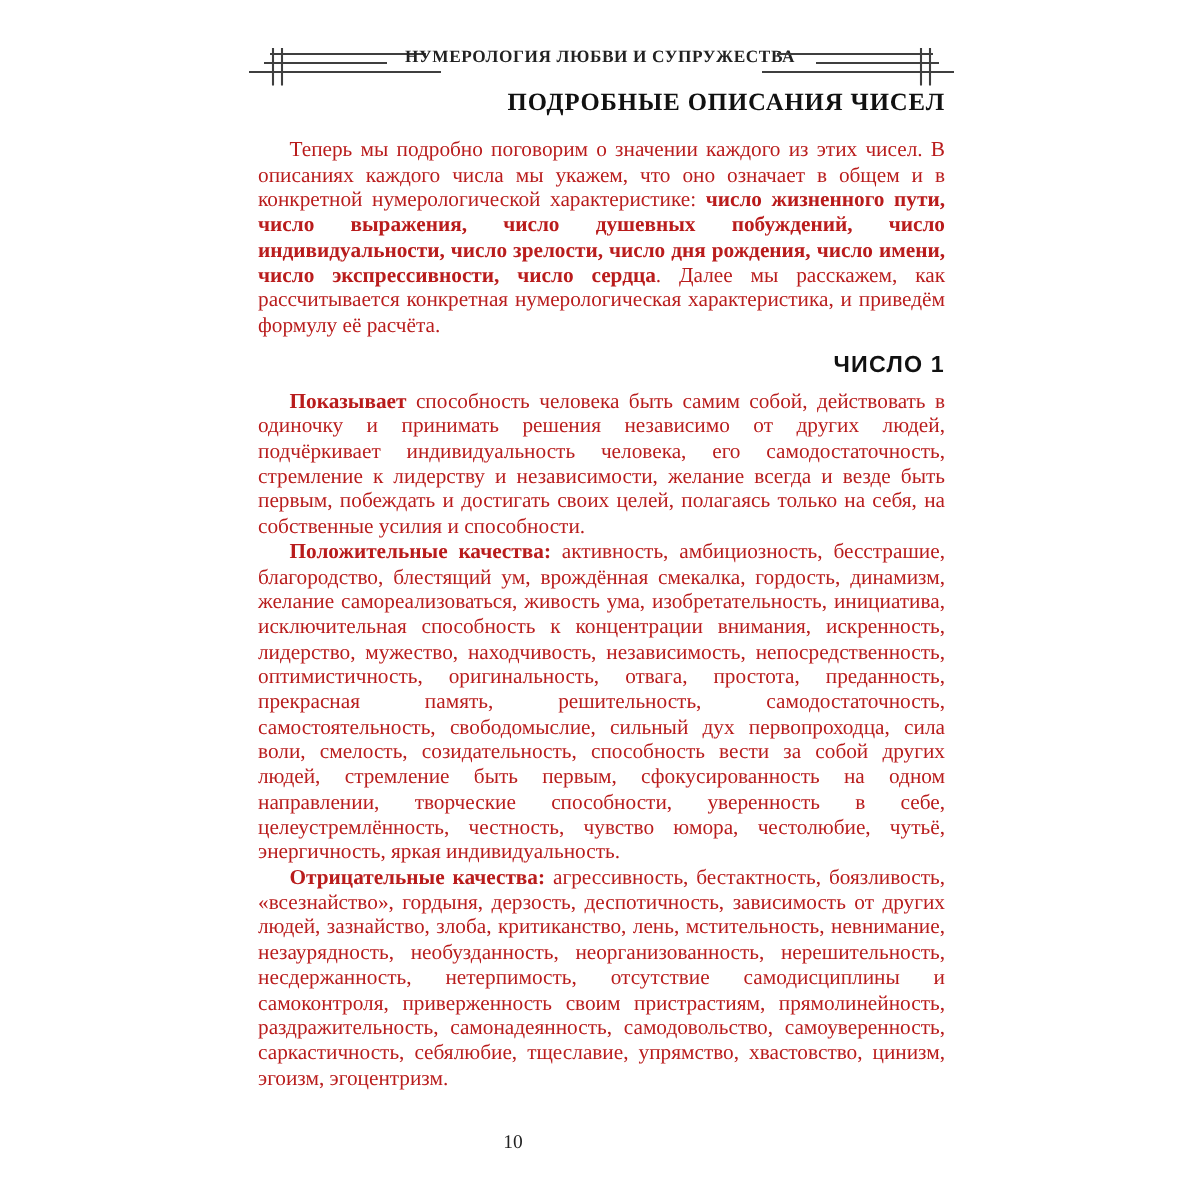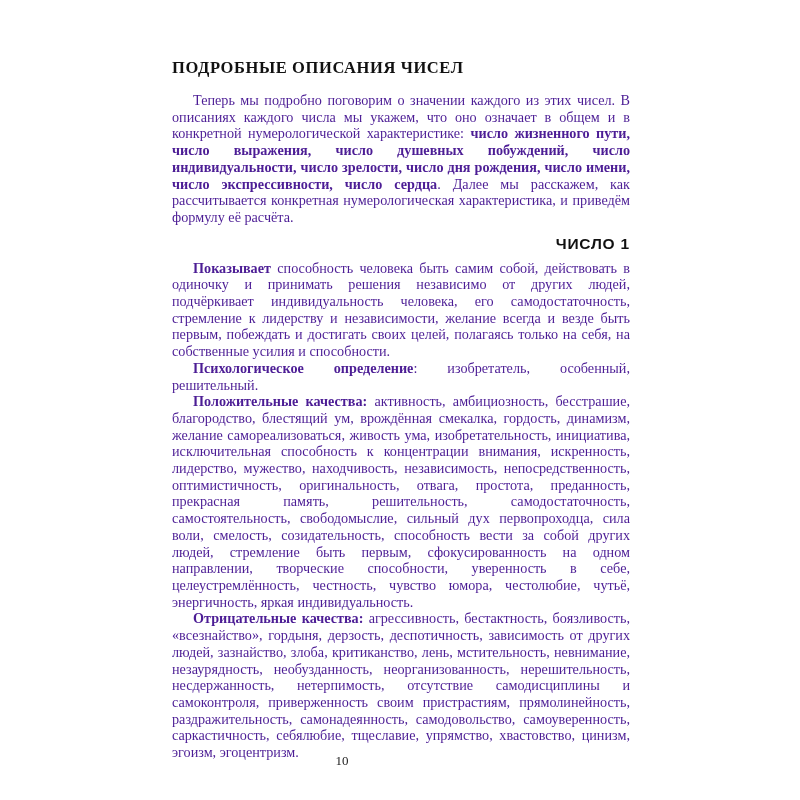--- a/index.html
+++ b/index.html
@@ -41,21 +41,21 @@
   .ornament.left  { left: 166px; }
   .ornament.right { left: 508px; }
   .column {
     position: absolute;
     top: 58px;
     left: 172px;
     width: 458px;
   }
   h1.main-heading {
     margin: 0 0 14px 0;
-    text-align: left;
+    text-align: right;
     font-family: "Liberation Serif", serif;
     font-size: 16.5px;
     font-weight: bold;
     letter-spacing: 0.6px;
     color: #111;
   }
   h2.number-heading {
     margin: 9px 0 7px 0;
     text-align: right;
     font-family: "Liberation Sans", sans-serif;
@@ -63,51 +63,67 @@
     font-weight: bold;
     letter-spacing: 0.8px;
     color: #111;
   }
   p.body-para {
     margin: 0;
     text-align: justify;
     text-indent: 21px;
     font-size: 14.2px;
     line-height: 16.7px;
-    color: #4c1d95;
+    color: #b91c1c;
   }
   p.body-para b { font-weight: bold; }
   .page-number {
     position: absolute;
     top: 753px;
     left: 0;
     width: 684px;
     text-align: center;
     font-size: 13px;
     color: #222;
   }
   svg line { stroke: #3f3f3f; stroke-width: 1.4; }
 </style>
 </head>
 <body>
 
 <div class="page">
 
+  <div class="running-header">
+    <svg class="ornament left" width="128" height="30" viewBox="0 0 128 30">
+      <line x1="14" y1="6" x2="118" y2="6"></line>
+      <line x1="10" y1="12" x2="92" y2="12"></line>
+      <line x1="0" y1="18" x2="128" y2="18"></line>
+      <line x1="16" y1="2" x2="16" y2="27"></line>
+      <line x1="22" y1="2" x2="22" y2="27"></line>
+    </svg>
+    <div class="running-title">НУМЕРОЛОГИЯ ЛЮБВИ И СУПРУЖЕСТВА</div>
+    <svg class="ornament right" width="128" height="30" viewBox="0 0 128 30">
+      <line x1="10" y1="6" x2="114" y2="6"></line>
+      <line x1="36" y1="12" x2="118" y2="12"></line>
+      <line x1="0" y1="18" x2="128" y2="18"></line>
+      <line x1="106" y1="2" x2="106" y2="27"></line>
+      <line x1="112" y1="2" x2="112" y2="27"></line>
+    </svg>
+  </div>
 
   <div class="column">
 
     <h1 class="main-heading">ПОДРОБНЫЕ ОПИСАНИЯ ЧИСЕЛ</h1>
 
     <p class="body-para"><span>Теперь мы подробно поговорим о значении каждого из этих чисел. В описаниях каждого числа мы укажем, что оно означает в общем и в конкретной нумерологической характеристике: </span><b>число жизненного пути, число выражения, число душевных побуждений, число индивидуальности, число зрелости, число дня рождения, число имени, число экспрессивности, число сердца</b><span>. Далее мы расскажем, как рассчитывается конкретная нумерологическая характеристика, и приведём формулу её расчёта.</span></p>
 
     <h2 class="number-heading">ЧИСЛО 1</h2>
 
     <p class="body-para"><b>Показывает</b><span> способность человека быть самим собой, действовать в одиночку и принимать решения независимо от других людей, подчёркивает индивидуальность человека, его самодостаточность, стремление к лидерству и независимости, желание всегда и везде быть первым, побеждать и достигать своих целей, полагаясь только на себя, на собственные усилия и способности.</span></p>
 
-    <p class="body-para"><b>Психологическое определение</b><span>: изобретатель, особенный, решительный.</span></p>
 
 
 
     <p class="body-para"><b>Положительные качества:</b><span> активность, амбициозность, бесстрашие, благородство, блестящий ум, врождённая смекалка, гордость, динамизм, желание самореализоваться, живость ума, изобретательность, инициатива, исключительная способность к концентрации внимания, искренность, лидерство, мужество, находчивость, независимость, непосредственность, оптимистичность, оригинальность, отвага, простота, преданность, прекрасная память, решительность, самодостаточность, самостоятельность, свободомыслие, сильный дух первопроходца, сила воли, смелость, созидательность, способность вести за собой других людей, стремление быть первым, сфокусированность на одном направлении, творческие способности, уверенность в себе, целеустремлённость, честность, чувство юмора, честолюбие, чутьё, энергичность, яркая индивидуальность.</span></p>
 
     <p class="body-para"><b>Отрицательные качества:</b><span> агрессивность, бестактность, боязливость, «всезнайство», гордыня, дерзость, деспотичность, зависимость от других людей, зазнайство, злоба, критиканство, лень, мстительность, невнимание, незаурядность, необузданность, неорганизованность, нерешительность, несдержанность, нетерпимость, отсутствие самодисциплины и самоконтроля, приверженность своим пристрастиям, прямолинейность, раздражительность, самонадеянность, самодовольство, самоуверенность, саркастичность, себялюбие, тщеславие, упрямство, хвастовство, цинизм, эгоизм, эгоцентризм.</span></p>
 
   </div>
 
   <div class="page-number">10</div>

